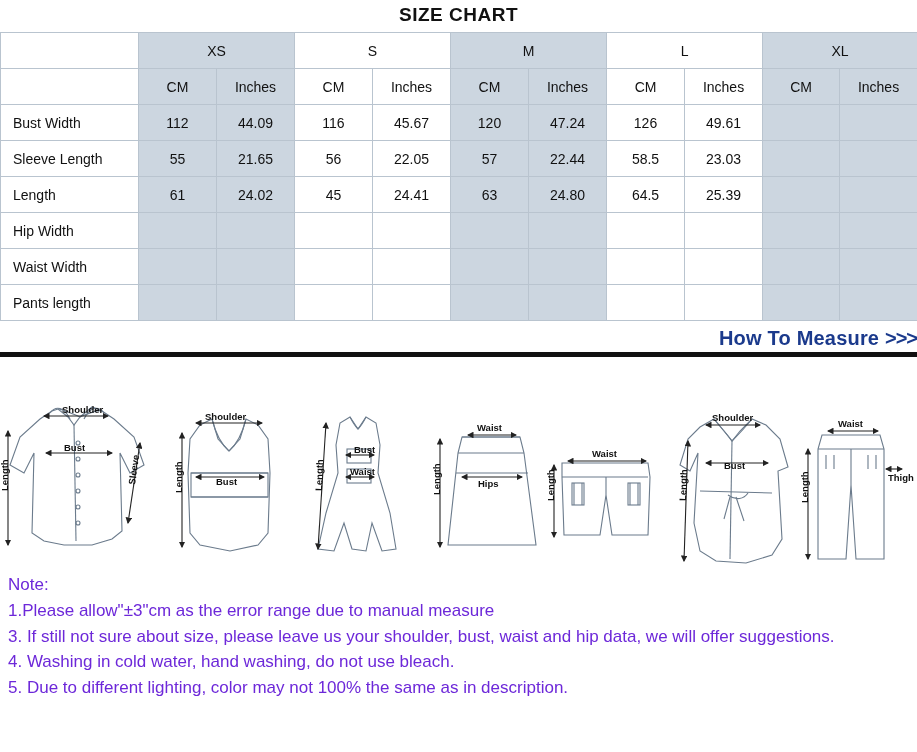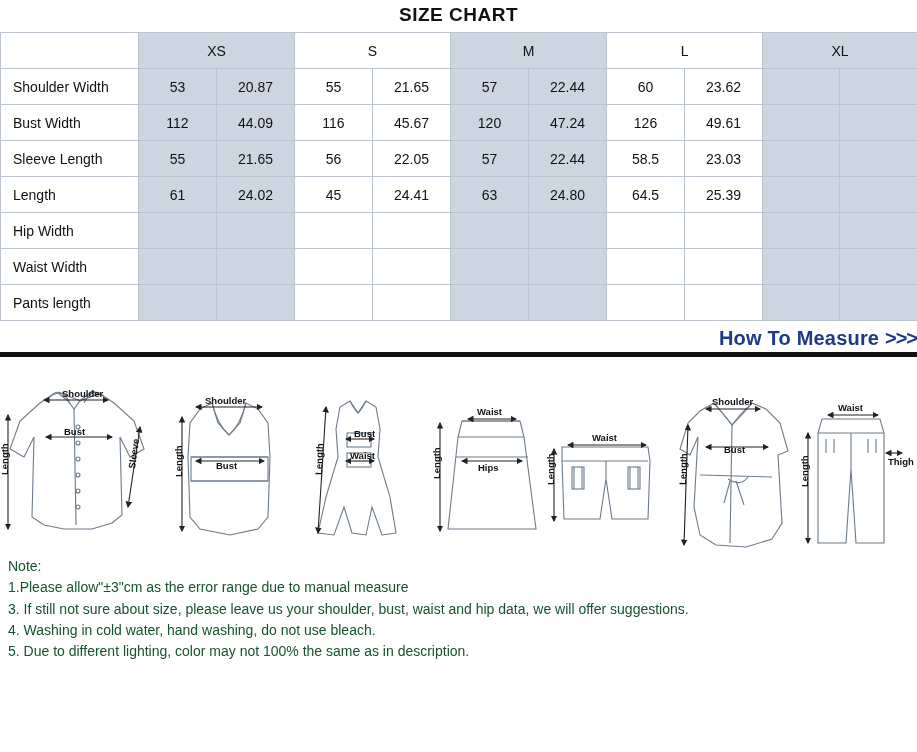--- a/index.html
+++ b/index.html
@@ -84,29 +84,30 @@
     height: 5px;
     background: #111;
     width: 917px;
   }
 
   .figures {
     position: relative;
     width: 830px;
     height: 193px;
     background: #fff;
+    margin-top: 16px;
   }
   .figures svg { display: block; }
 
   
   .notes {
     padding: 6px 0 0 8px;
-    font-size: 14px;
+    font-size: 17px;
     line-height: 1.52;
-    color: #14532d;
+    color: #6d28d9;
   }
   .notes div { white-space: nowrap; }
 </style>
 </head>
 <body>
 
 <div id="page">
 
   <div class="title">SIZE CHART</div>
 
@@ -126,34 +127,34 @@
     </colgroup>
     <tbody>
       <tr>
         <td class="col-label plain"></td>
         <td class="size-name shade" colspan="2">XS</td>
         <td class="size-name plain" colspan="2">S</td>
         <td class="size-name shade" colspan="2">M</td>
         <td class="size-name plain" colspan="2">L</td>
         <td class="size-name shade" colspan="2">XL</td>
       </tr>
-
-      <tr>
-        <td class="col-label">Shoulder Width</td>
-        <td class="shade tall">53</td>
-        <td class="shade tall">20.87</td>
-        <td class="plain tall">55</td>
-        <td class="plain tall">21.65</td>
-        <td class="shade tall">57</td>
-        <td class="shade tall">22.44</td>
-        <td class="plain tall">60</td>
-        <td class="plain tall">23.62</td>
-        <td class="shade tall"></td>
-        <td class="shade tall"></td>
-      </tr>
+      <tr>
+        <td class="col-label plain"></td>
+        <td class="unit-head shade">CM</td>
+        <td class="unit-head shade">Inches</td>
+        <td class="unit-head plain">CM</td>
+        <td class="unit-head plain">Inches</td>
+        <td class="unit-head shade">CM</td>
+        <td class="unit-head shade">Inches</td>
+        <td class="unit-head plain">CM</td>
+        <td class="unit-head plain">Inches</td>
+        <td class="unit-head shade">CM</td>
+        <td class="unit-head shade">Inches</td>
+      </tr>
+
       <tr>
         <td class="col-label">Bust Width</td>
         <td class="shade tall">112</td>
         <td class="shade tall">44.09</td>
         <td class="plain tall">116</td>
         <td class="plain tall">45.67</td>
         <td class="shade tall">120</td>
         <td class="shade tall">47.24</td>
         <td class="plain tall">126</td>
         <td class="plain tall">49.61</td>

